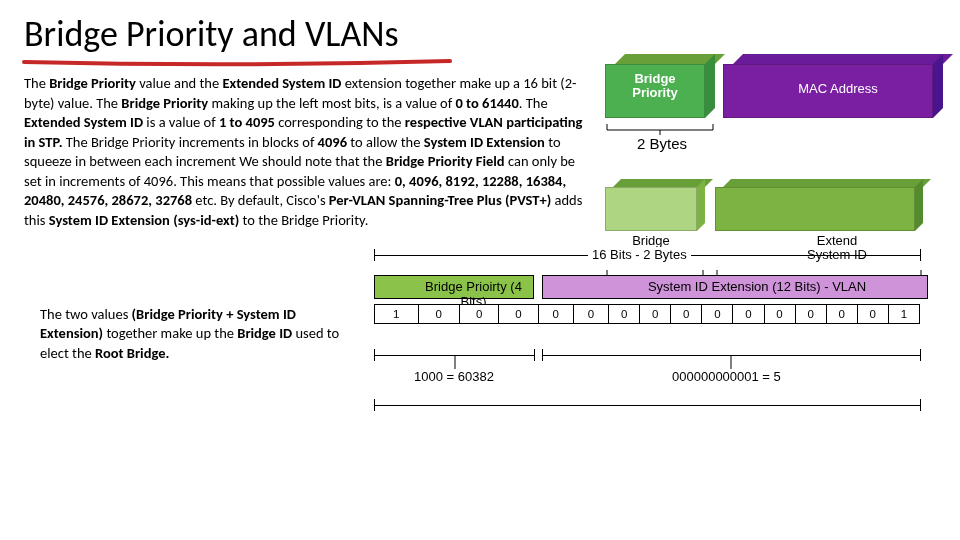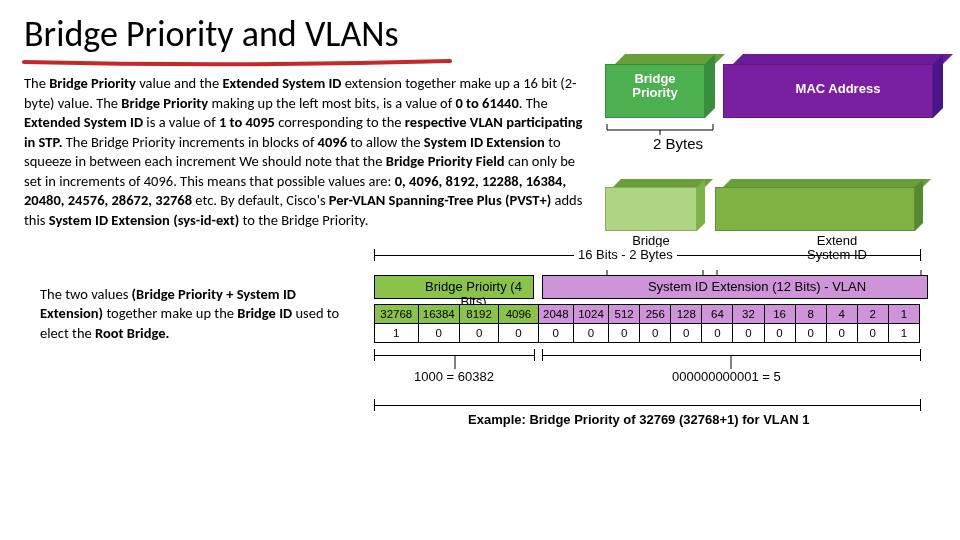--- a/index.html
+++ b/index.html
@@ -59,42 +59,42 @@
   .face-front {
     position: absolute;
     border: 1px solid rgba(0,0,0,0.2);
   }
   .lbl {
     position: absolute;
     font-family: Arial, sans-serif;
     text-align: center;
     line-height: 1.1;
   }
-  .lbl-white { color: #fff; font-size: 13px; font-weight: 700; }
+  .lbl-white { color: #fff; font-size: 13px; font-weight: 400; }
   .lbl-black { color: #000; font-size: 13px; }
 
   
   .brace {
     position: absolute;
     border-top: none;
   }
   .brace svg { display: block; }
 
   
   .bottom-row {
     display: flex;
     margin-top: 18px;
     align-items: flex-start;
   }
   .para2 {
     font-size: 14.5px;
     line-height: 1.35;
     padding: 0 8px 0 40px;
     width: 370px;
-    margin-top: 36px;
+    margin-top: 56px;
   }
   .bit-diagram {
     position: relative;
     width: 560px;
     height: 200px;
     font-family: Arial, sans-serif;
     font-size: 12px;
   }
   .dim-line {
     position: absolute;
@@ -176,21 +176,21 @@
       <div class="face-front" style="left:0;top:10px;width:210px;height:54px;background:#7b1fa2;"></div>
       <div class="face-side" style="left:210px;top:10px;width:10px;height:54px;background:#4a148c;"></div>
       <div class="lbl lbl-white" style="left:50px;top:28px;width:130px;">MAC Address</div>
     </div>
 
     <div class="brace" style="left:0;top:88px;">
       <svg width="110" height="14">
           <path d="M2 2 L2 8 L108 8 L108 2 M55 8 L55 13" stroke="#000" fill="none" stroke-width="1"></path>
         </svg>
     </div>
-    <div class="lbl lbl-black" style="left:38px;top:102px;width:70px;font-size:15px;">2 Bytes</div>
+    <div class="lbl lbl-black" style="left:22px;top:102px;width:70px;font-size:15px;">2 Bytes</div>
 
     <div class="block3d" style="left:0;top:145px;">
       <div class="face-top" style="left:8px;top:0;width:92px;height:8px;background:#689f38;"></div>
       <div class="face-front" style="left:0;top:8px;width:92px;height:44px;background:#aed581;"></div>
       <div class="face-side" style="left:92px;top:8px;width:8px;height:44px;background:#7cb342;"></div>
     </div>
     <div class="lbl lbl-black" style="left:4px;top:200px;width:84px;white-space:pre-line;font-size:13px;">Bridge
 Priority</div>
 
     <div class="block3d" style="left:110;top:145px;left:110px;">
@@ -218,21 +218,21 @@
 </div>
 
 <div class="bottom-row">
   <div class="para2">The two values <b>(Bridge Priority + System ID Extension)</b> together make up the <b>Bridge ID</b> used to elect the <b>Root Bridge.</b></div>
 
   <div class="bit-diagram">
 
     <div class="dim-cap" style="left:4px;top:0;"></div>
     <div class="dim-line" style="left:4px;top:6px;width:546px;"></div>
     <div class="dim-cap" style="left:550px;top:0;"></div>
-    <div class="dim-text" style="left:204px;top:-2px;">16 Bits - 2 Bytes</div>
+    <div class="dim-text" style="left:218px;top:-2px;">16 Bits - 2 Bytes</div>
 
     <div class="hdr-box hdr-green" style="left:4px;top:26px;width:160px;padding-left:39px;">Bridge Prioirty (4 Bits)</div>
     <div class="hdr-box hdr-purple" style="left:172px;top:26px;width:386px;padding-left:44px;">System ID Extension (12 Bits) - VLAN</div>
 
     <table class="bits" style="left:4px;top:55px;width:546px;">
       <colgroup>
         <col style="width:42px">
           <col style="width:40px">
           <col style="width:38px">
           <col style="width:38px">
@@ -243,38 +243,20 @@
         <col style="width:30px">
           <col style="width:30px">
           <col style="width:30px">
           <col style="width:30px">
         <col style="width:30px">
           <col style="width:30px">
           <col style="width:30px">
           <col style="width:30px">
       </colgroup>
       <tbody>
-          <tr>
-        <td class="cell-green">32768</td>
-        <td class="cell-green">16384</td>
-        <td class="cell-green">8192</td>
-        <td class="cell-green">4096</td>
-        <td class="cell-purple">2048</td>
-        <td class="cell-purple">1024</td>
-        <td class="cell-purple">512</td>
-        <td class="cell-purple">256</td>
-        <td class="cell-purple">128</td>
-        <td class="cell-purple">64</td>
-        <td class="cell-purple">32</td>
-        <td class="cell-purple">16</td>
-        <td class="cell-purple">8</td>
-        <td class="cell-purple">4</td>
-        <td class="cell-purple">2</td>
-        <td class="cell-purple">1</td>
-      </tr>
       <tr>
         <td class="cell-white">1</td>
         <td class="cell-white">0</td>
         <td class="cell-white">0</td>
         <td class="cell-white">0</td>
         <td class="cell-white">0</td>
         <td class="cell-white">0</td>
         <td class="cell-white">0</td>
         <td class="cell-white">0</td>
         <td class="cell-white">0</td>
@@ -301,17 +283,14 @@
     <div class="dim-line" style="left:172px;top:106px;width:378px;"></div>
     <div class="dim-cap" style="left:550px;top:100px;"></div>
     <svg style="position:absolute;left:356px;top:106px;" width="10" height="16">
         <path d="M5 0 L5 14" stroke="#000"></path>
       </svg>
     <div class="dim-text" style="left:298px;top:120px;">000000000001 = 5</div>
 
     <div class="dim-cap" style="left:4px;top:150px;"></div>
     <div class="dim-line" style="left:4px;top:156px;width:546px;"></div>
     <div class="dim-cap" style="left:550px;top:150px;"></div>
-    <div class="ex-line" style="left:98px;top:163px;">
-      <span>Example: Bridge Priority of 32769 (32768+1) for VLAN 1</span>
-    </div>
   </div>
 </div>
 
 </body></html>

